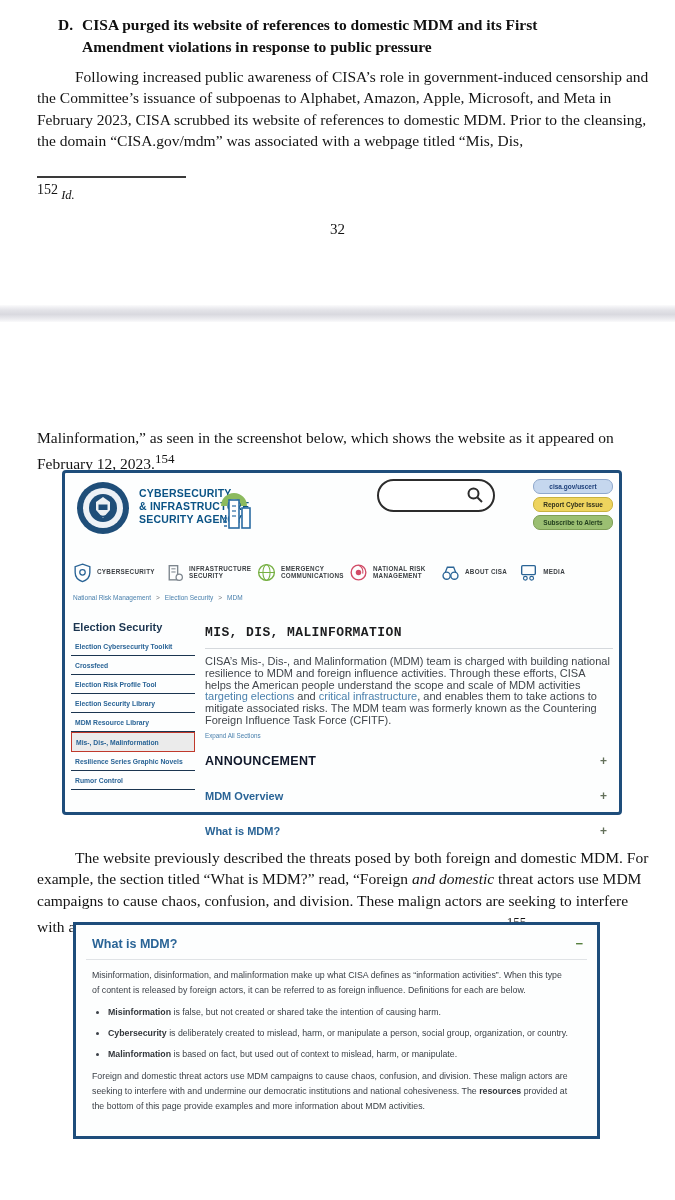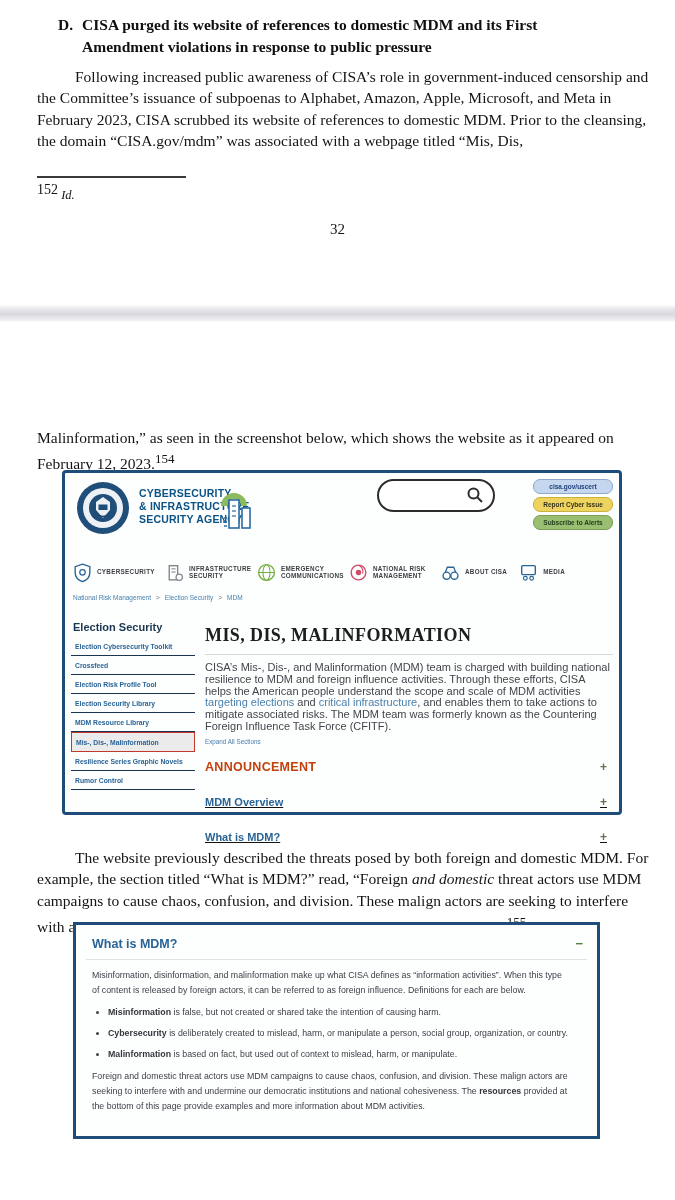--- a/index.html
+++ b/index.html
@@ -43,30 +43,30 @@
   .nav-item .nav-label{font-size:6.3px;font-weight:bold;color:#3b3f43;letter-spacing:.3px;
                        line-height:7.5px;max-width:56px;}
   .s1-crumbs{position:absolute;left:8px;top:121px;font-size:6.5px;color:#4a80ad;display:flex;gap:5px;align-items:center;}
   .s1-crumbs .crumb-sep{color:#707479;}
   .s1-sidebar{position:absolute;left:6px;top:148px;width:124px;}
   .s1-sidebar .sb-title{font-size:11px;font-weight:bold;color:#1b3550;margin:0 0 4px 2px;}
   .sb-item{font-size:6.8px;font-weight:bold;color:#2a6496;padding:6px 3px 5px 4px;
            border-bottom:1.6px solid #1b3550;}
   .sb-item.active{border:1.6px solid #c0392b;background:#ebebeb;}
   .s1-main{position:absolute;left:140px;top:152px;width:408px;}
-  .s1-main h1{margin:0;font-size:18px;font-weight:800;color:#1c1d1f;letter-spacing:.4px;
-              font-family:Liberation Serif, serif;}
+  .s1-main h1{margin:0;font-size:13px;font-weight:800;color:#1c1d1f;letter-spacing:.4px;
+              font-family:Liberation Mono, monospace;}
   .s1-main .main-rule{border:none;border-top:1px solid #d5d9dd;margin:8px 0 7px 0;}
   .s1-para{font-size:11px;line-height:11.8px;color:#41464c;}
   .s1-para .inline-link{color:#4a80ad;}
   .s1-expand{font-size:6.3px;color:#4a80ad;margin-top:5px;}
   .acc-row{display:flex;justify-content:space-between;align-items:center;}
   .acc-row.first{margin-top:15px;}
-  .acc-row.rest{margin-top:21px;text-decoration:underline;}
-  .acc-label-caps{font-size:12.5px;font-weight:800;color:#c2410c;letter-spacing:.3px;}
+  .acc-row.rest{margin-top:21px;}
+  .acc-label-caps{font-size:12.5px;font-weight:800;color:#0f172a;letter-spacing:.3px;}
   .acc-label{font-size:11px;font-weight:bold;color:#2a6496;}
   .acc-toggle{font-size:12px;color:#63705a;font-weight:bold;padding-right:6px;}
 
   
   .shot2{position:absolute;left:73px;top:922px;width:521px;height:211px;border:3px solid #1e4d7b;
          background:#fdfefe;font-family:"Liberation Sans",sans-serif;}
   .s2-head{display:flex;justify-content:space-between;align-items:center;padding:11px 14px 8px 16px;}
   .s2-title{font-size:12.5px;font-weight:bold;color:#2a6496;}
   .s2-toggle{font-size:13px;font-weight:bold;color:#56803f;}
   .s2-rule{border:none;border-top:1px solid #e0e3e6;margin:0 10px;}

